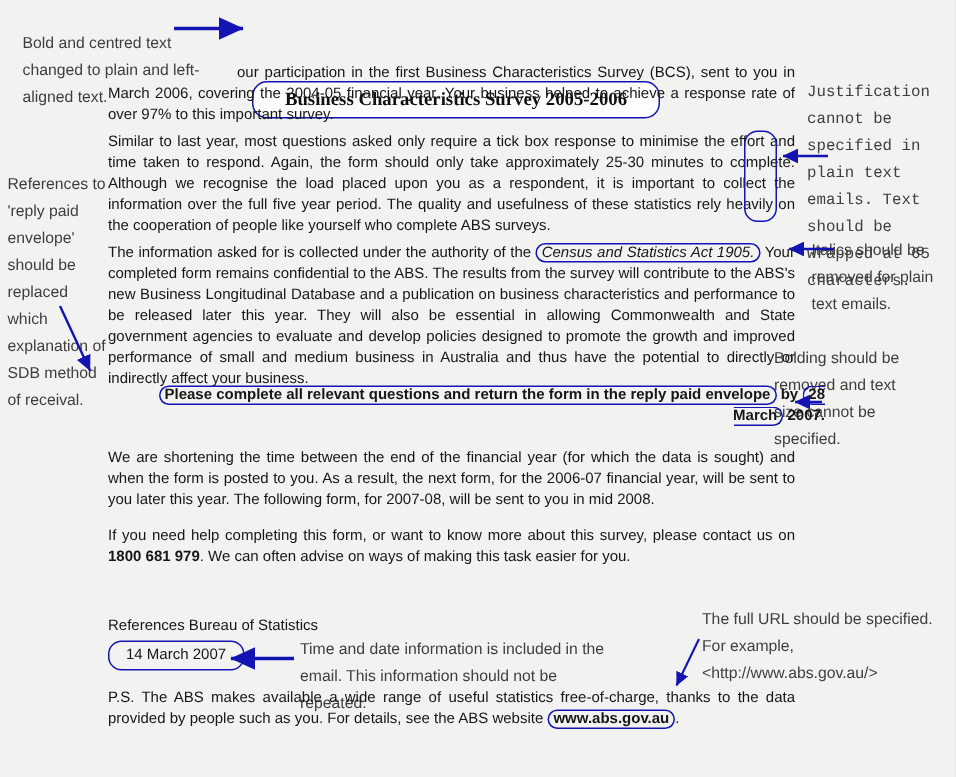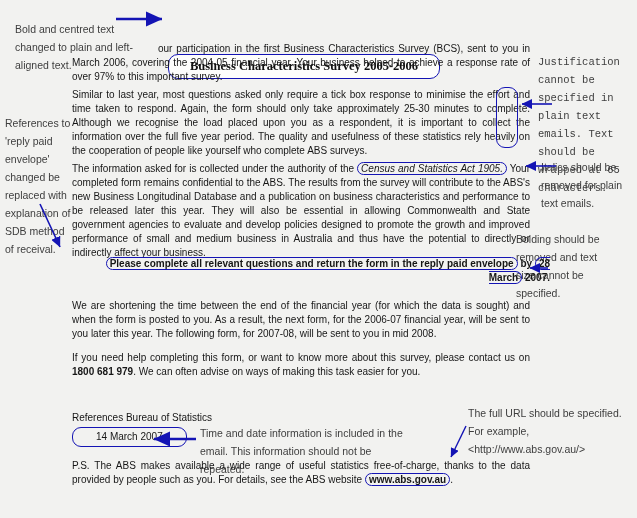--- a/index.html
+++ b/index.html
@@ -15,21 +15,21 @@
   .p5{top:299px;}
   .p6{top:351px;}
   .p7{top:386px;text-align:left;}
   .sig1{top:399px;text-align:left;}
   .sig2{top:411px;text-align:left;}
   .daterow{top:427px;text-align:left;}
   .ps{top:459px;}
   
   .box{border:1.4px solid #1414b4;border-radius:8px;padding:0 3px;margin-top:36px;}
   .act{font-style:italic;}
-  .date-box{display:inline-block;border:1.4px solid #1414b4;border-radius:9px;padding:2px 23px;}
+  .date-box{display:inline-block;border:1.4px solid #1414b4;border-radius:9px;padding:2px 11px;}
   .tall-box{position:absolute;left:496px;top:87px;width:20px;height:59px;
             border:1.5px solid #1414b4;border-radius:9px;}
   .title-box{position:absolute;left:168px;top:6px;width:270px;height:23px;
              border:1.5px solid #1414b4;border-radius:10px;text-align:center;
              font-family:"Liberation Serif",serif;font-weight:bold;font-size:12.5px;
              line-height:23px;color:#101010;background:#fdfdfc;margin-top:48px;}
   
   .ann{position:absolute;font-size:10.5px;line-height:18px;color:#3e3e3e;background:#fdfdfc00;}
   .ann-bold-centred{left:15px;top:4px;width:120px;margin-top:16px;}
   .ann-reply{left:5px;top:114px;width:66px;}
@@ -43,21 +43,21 @@
 </head>
 <body>
 
 <div class="page">
 
   <div class="title-box">
     <span>Business Characteristics Survey 2005-2006</span>
   </div>
 
   <div class="ann ann-bold-centred">Bold and centred text changed to plain and left-aligned text.</div>
-  <div class="ann ann-reply">References to 'reply paid envelope' changed be replaced with explanation of SDB method of receival.</div>
+  <div class="ann ann-reply">References to 'reply paid envelope' should be replaced which explanation of SDB method of receival.</div>
   <div class="ann ann-justification">Justification cannot be specified in plain text emails. Text should be wrapped at 65 characters.</div>
   <div class="ann ann-italics">Italics should be removed for plain text emails.</div>
   <div class="ann ann-bolding">Bolding should be removed and text size cannot be specified.</div>
   <div class="ann ann-url">The full URL should be specified. For example, &lt;http://www.abs.gov.au/&gt;</div>
   <div class="ann ann-timedate">Time and date information is included in the email. This information should not be repeated.</div>
 
   <div class="para p1">our participation in the first Business Characteristics Survey (BCS),  sent to you in March 2006, covering the 2004-05 financial year. Your business helped to achieve a response rate of over 97% to this important survey.</div>
 
   <div class="para p2">Similar to last year, most questions asked only require a tick box response to minimise the effort and time taken to respond.  Again, the form should only take approximately 25-30 minutes to complete.  Although we recognise the load placed upon you as a respondent, it is important to collect the information over the full five year period.  The quality and usefulness of these statistics rely heavily on the cooperation of people like yourself who complete ABS surveys.</div>
   <div class="tall-box"></div>

